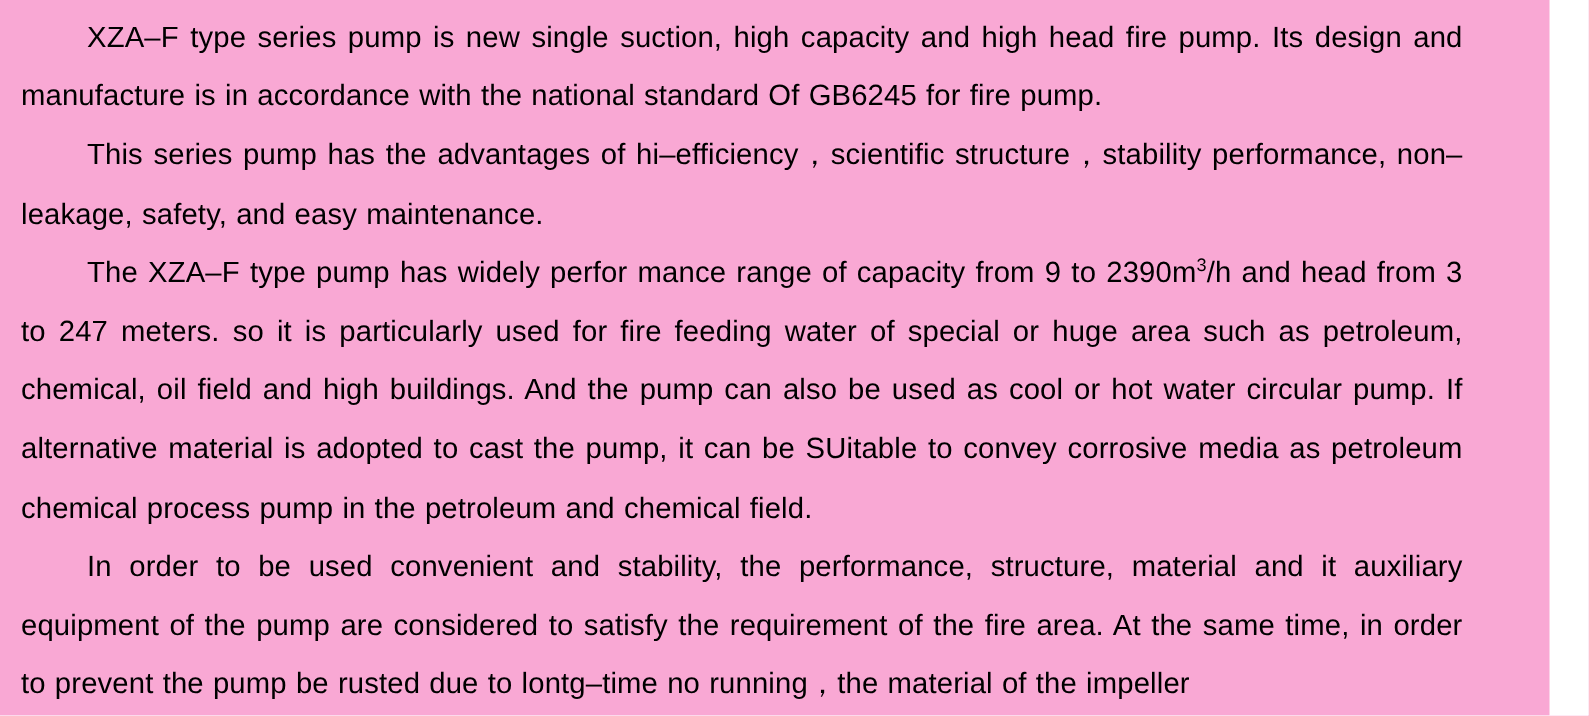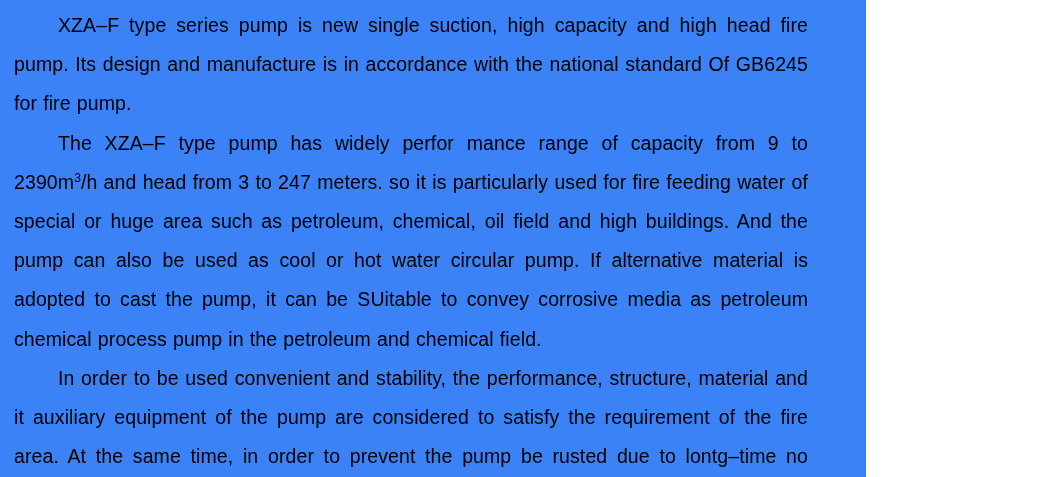--- a/index.html
+++ b/index.html
@@ -8,24 +8,24 @@
     background: #ffffff;
   }
   body {
     width: 1059px;
     height: 477px;
     overflow: hidden;
     font-family: "Liberation Sans", sans-serif;
   }
   .page {
     box-sizing: border-box;
-    width: 866px;
+    width: 1033px;
     height: 477px;
     padding: 6px 58px 0 14px;
-    background: #3b82f6;
+    background: #f9a8d4;
   }
   .doc-body {
     font-size: 19.5px;
     line-height: 39.2px;
     color: #000000;
     text-align: justify;
     text-justify: inter-word;
     letter-spacing: 0.1px;
     word-spacing: 0.6px;
   }
@@ -44,19 +44,20 @@
   }
 </style>
 </head>
 <body>
 
 <div class="page">
   <div class="doc-body">
 
     <p class="para">XZA–F type series pump is new single suction, high capacity and high head fire pump. Its design and manufacture is in accordance with the national standard Of GB6245 for fire pump.</p>
 
+    <p class="para">This series pump has the advantages of hi–efficiency，scientific structure，stability performance, non–leakage, safety, and easy maintenance.</p>
 
     <p class="para"><span>The XZA–F type pump has widely perfor mance range of capacity from 9 to 2390m</span><sup>3</sup><span>/h and head from 3 to 247 meters. so it is particularly used for fire feeding water of special or huge area such as petroleum, chemical, oil field and high buildings. And the pump can also be used as cool or hot water circular pump. If alternative material is adopted to cast the pump, it can be SUitable to convey corrosive media as petroleum chemical process pump in the petroleum and chemical field.</span></p>
 
     <p class="para">In order to be used convenient and stability, the performance, structure, material and it auxiliary equipment of the pump are considered to satisfy the requirement of the fire area. At the same time, in order to prevent the pump be rusted due to lontg–time no running，the material of the impeller</p>
 
   </div>
 </div>
 
 </body></html>

